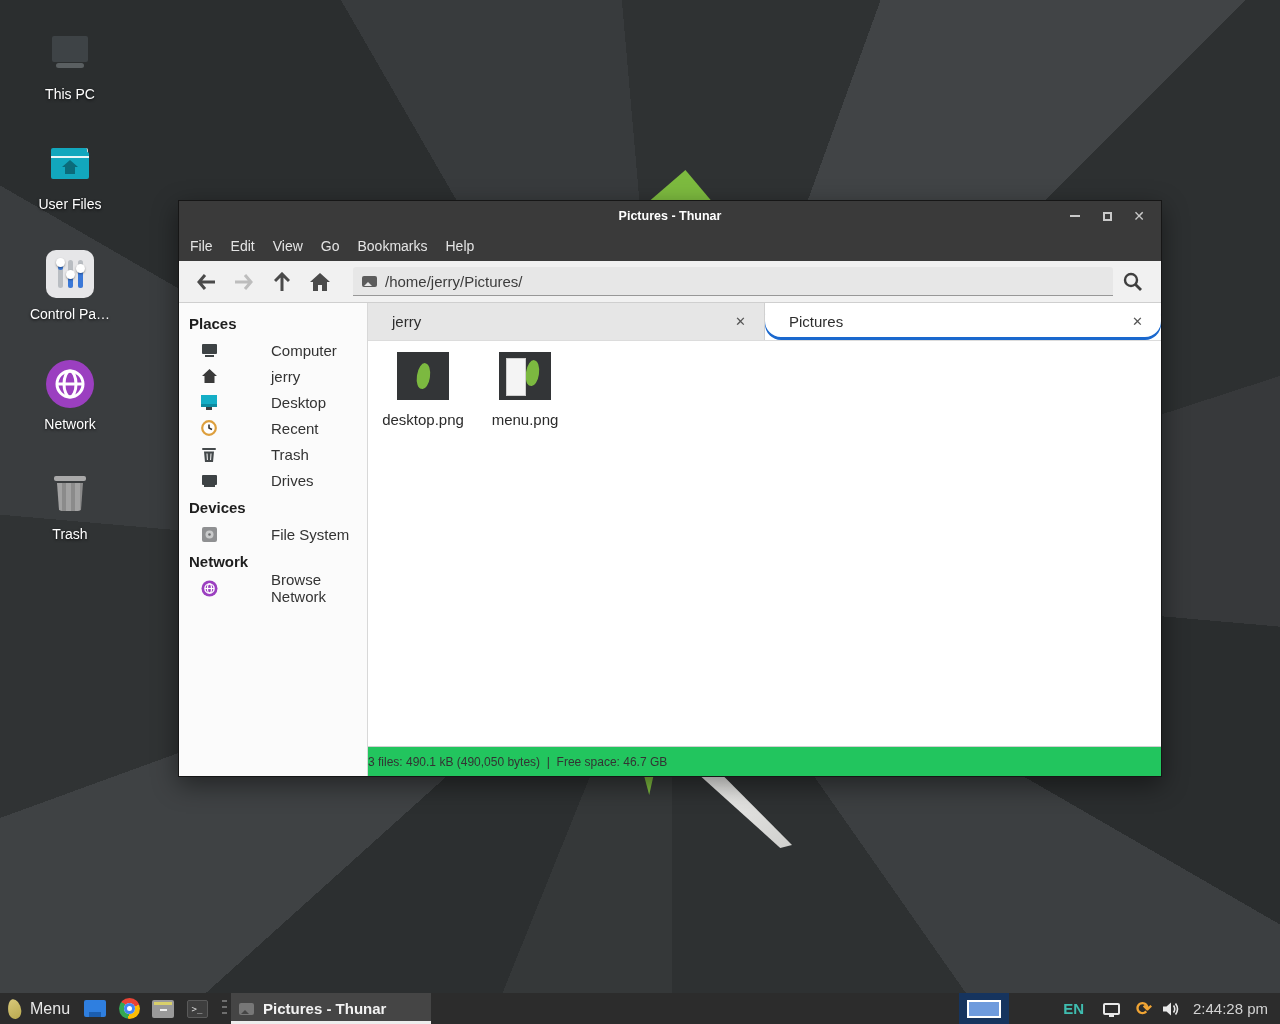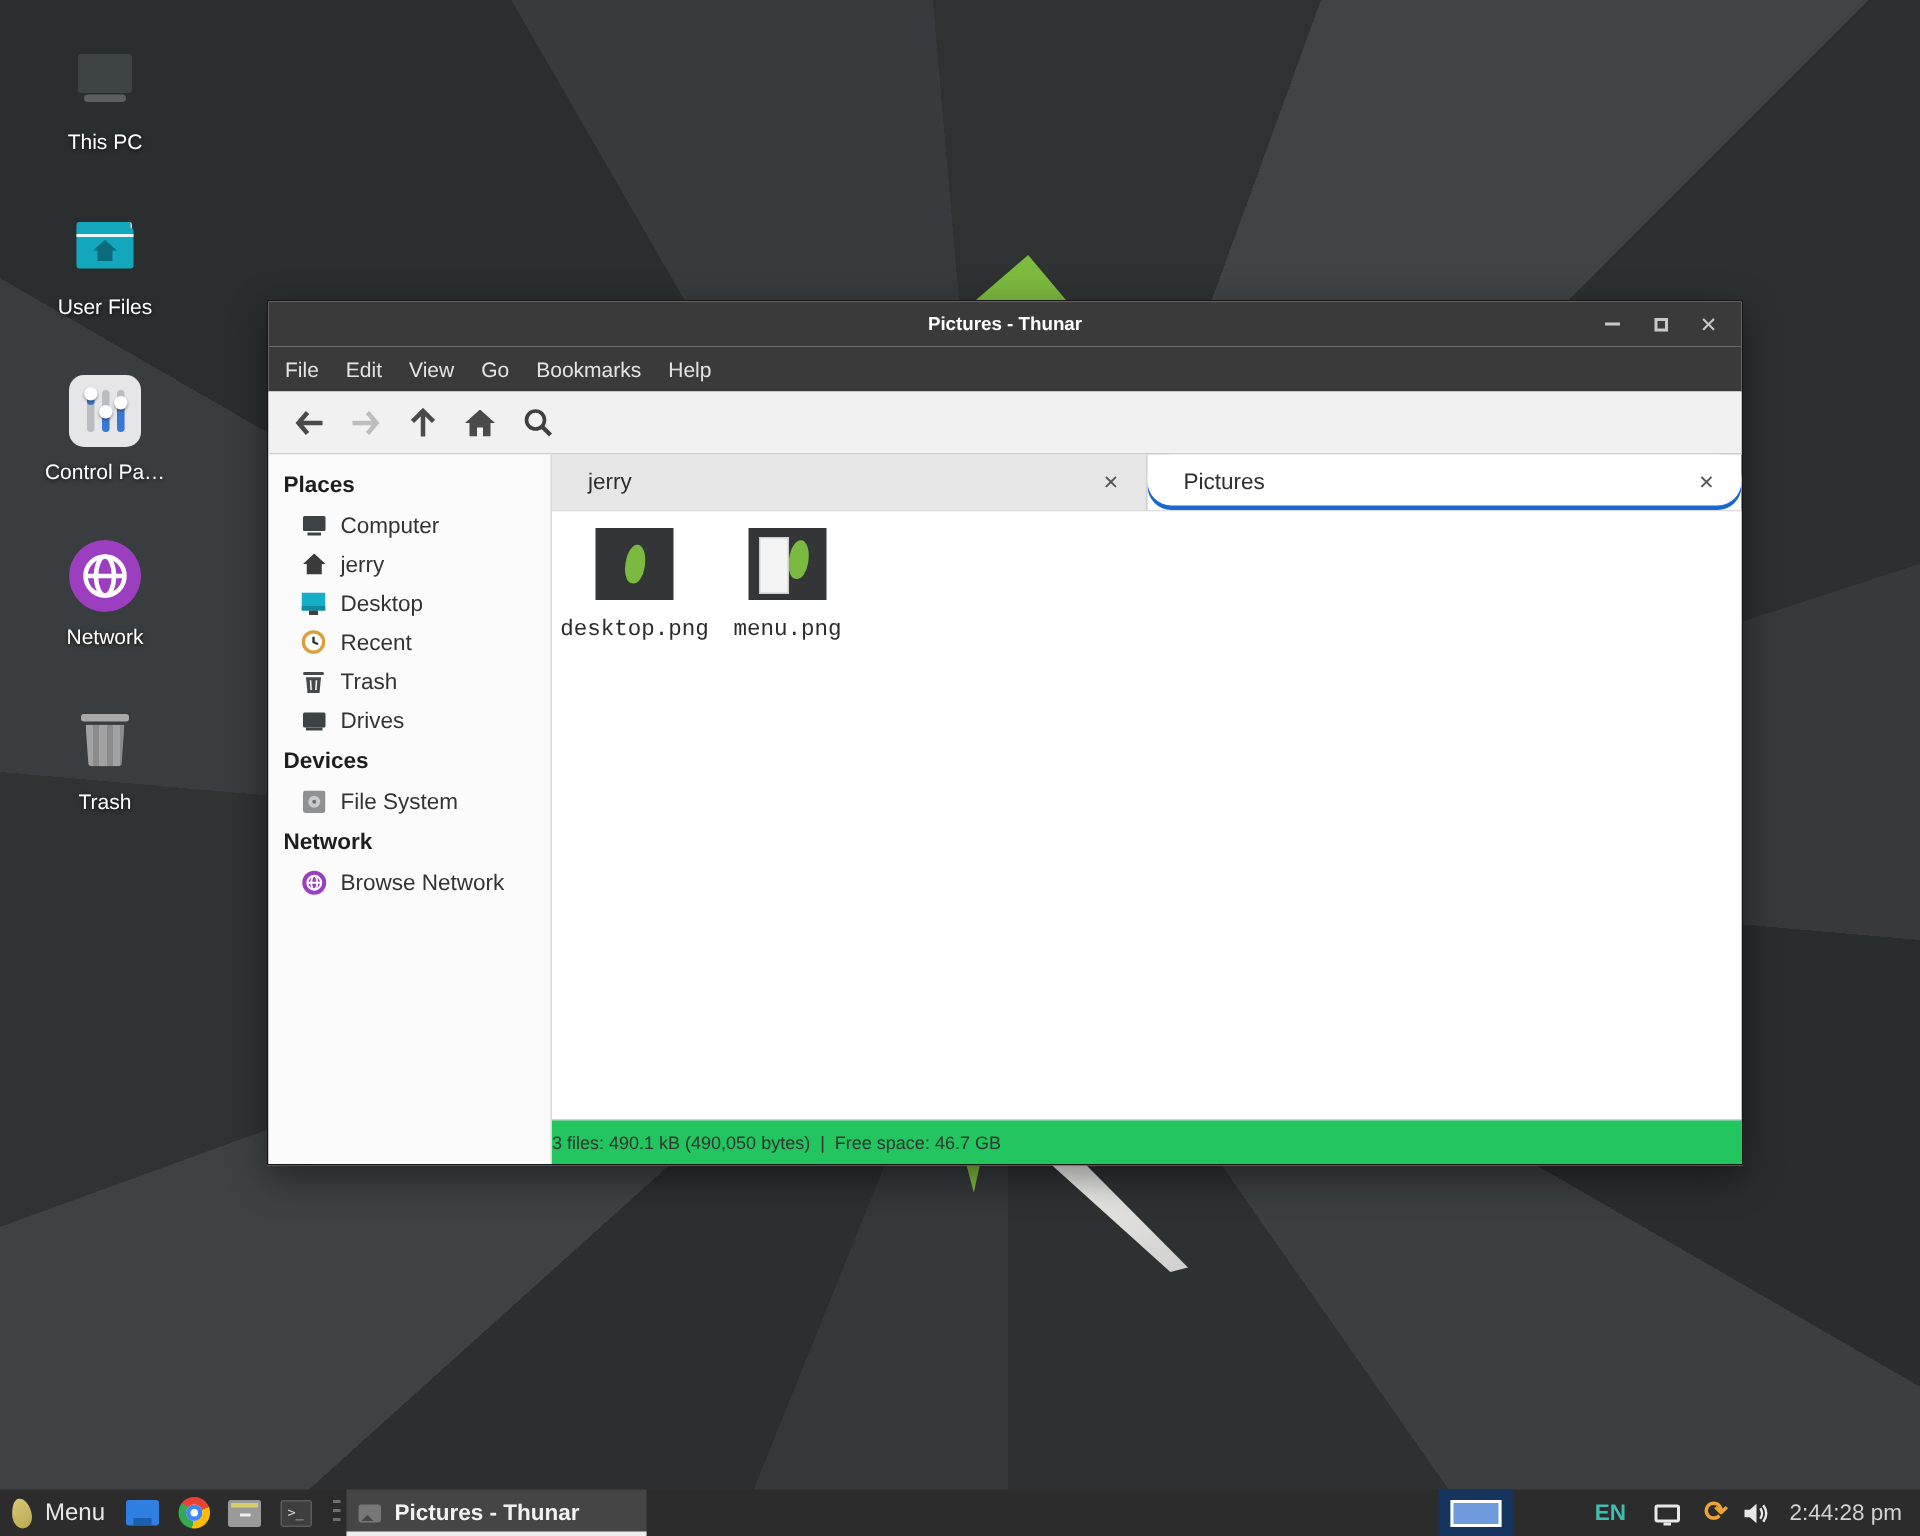--- a/index.html
+++ b/index.html
@@ -89,34 +89,34 @@
   .path-text { margin-left:8px; font-size:15px; color:#3c3c3c; }
   .searchbtn { width:40px; height:32px; display:flex; align-items:center;
     justify-content:center; cursor:pointer; }
 
   .content { flex:1; display:flex; min-height:0; }
   .sidebar { width:189px; flex:0 0 189px; background:#fbfbfb;
     border-right:1px solid #d8d8d8; padding-top:6px; overflow:hidden; }
   .side-header { height:28px; display:flex; align-items:center; padding-left:10px;
     font-size:15px; font-weight:bold; color:#1e1e1e; }
   .side-item { height:26px; display:flex; align-items:center; padding-left:21px;
-    font-size:15px; color:#333; cursor:pointer; }
+    font-size:15px; color:#333; cursor:pointer;gap:44px; }
   .side-item .sicon { width:18px; height:18px; margin-right:9px; flex:0 0 18px;
     display:flex; align-items:center; justify-content:center; }
 
   .notebook { flex:1; display:flex; flex-direction:column; min-width:0; }
   .tabbar { height:38px; flex:0 0 38px; display:flex; border-bottom:1px solid #dcdcdc; }
   .tab { flex:1; display:flex; align-items:center; padding:0 12px 0 24px;
     font-size:15px; color:#2e2e2e; background:#e6e6e6; cursor:pointer;
     border-right:1px solid #d0d0d0; position:relative; }
   .tab.active { background:#fff; box-shadow:inset 0 -3px 0 #1a68ce; border-right:none;border-radius:16px; }
   .tab-label { flex:1; }
   .tab-close { color:#555; font-size:13px; padding:3px 6px; cursor:pointer; }
   .filearea { flex:1; background:#fff; padding:6px 4px; display:flex;
-    align-items:flex-start;font-family:Liberation Mono, monospace; }
+    align-items:flex-start; }
   .file { width:102px; display:flex; flex-direction:column; align-items:center; cursor:pointer; }
   .thumbwrap { height:58px; display:flex; align-items:center; justify-content:center; }
   .thumb { position:relative; overflow:hidden; }
   .thumb-shot { width:52px; height:48px; background:#333537; }
   .leaf { position:absolute; width:13px; height:26px; background:#7cb940;
     border-radius:60% 60% 55% 55%; transform:rotate(8deg); }
   .menu-panel { position:absolute; left:7px; top:6px; width:20px; height:38px;
     background:#f4f4f4; border:1px solid #cfcfcf; }
   .thumb-settings { width:52px; height:44px; background:#2e2e2e; padding:4px 5px 5px; }
   .thumb-settings .inner { width:100%; height:100%; background:#f5f5f5;
@@ -279,20 +279,24 @@
       <div class="navbtn">
         <svg width="16" height="20" viewBox="0 0 16 20">
             <path d="M1 9 L8 2 L15 9 M8 2 L8 19" stroke="#4a4a4a" stroke-width="3" fill="none"></path>
           </svg>
       </div>
       <div class="navbtn">
         <svg width="20" height="18" viewBox="0 0 20 18">
             <path d="M10 0 L20 9 L17 9 L17 18 L12 18 L12 12 L8 12 L8 18 L3 18 L3 9 L0 9 Z" fill="#4a4a4a"></path>
           </svg>
       </div>
+      <div class="pathbar">
+        <div class="path-ficon"></div>
+        <div class="path-text">/home/jerry/Pictures/</div>
+      </div>
       <div class="searchbtn">
         <svg width="20" height="20" viewBox="0 0 20 20">
           <circle cx="8" cy="8" r="6" fill="none" stroke="#3f3f3f" stroke-width="2.4"></circle>
           <line x1="12.5" y1="12.5" x2="18" y2="18" stroke="#3f3f3f" stroke-width="2.8"></line>
         </svg>
       </div>
     </div>
 
     <div class="content">
 

